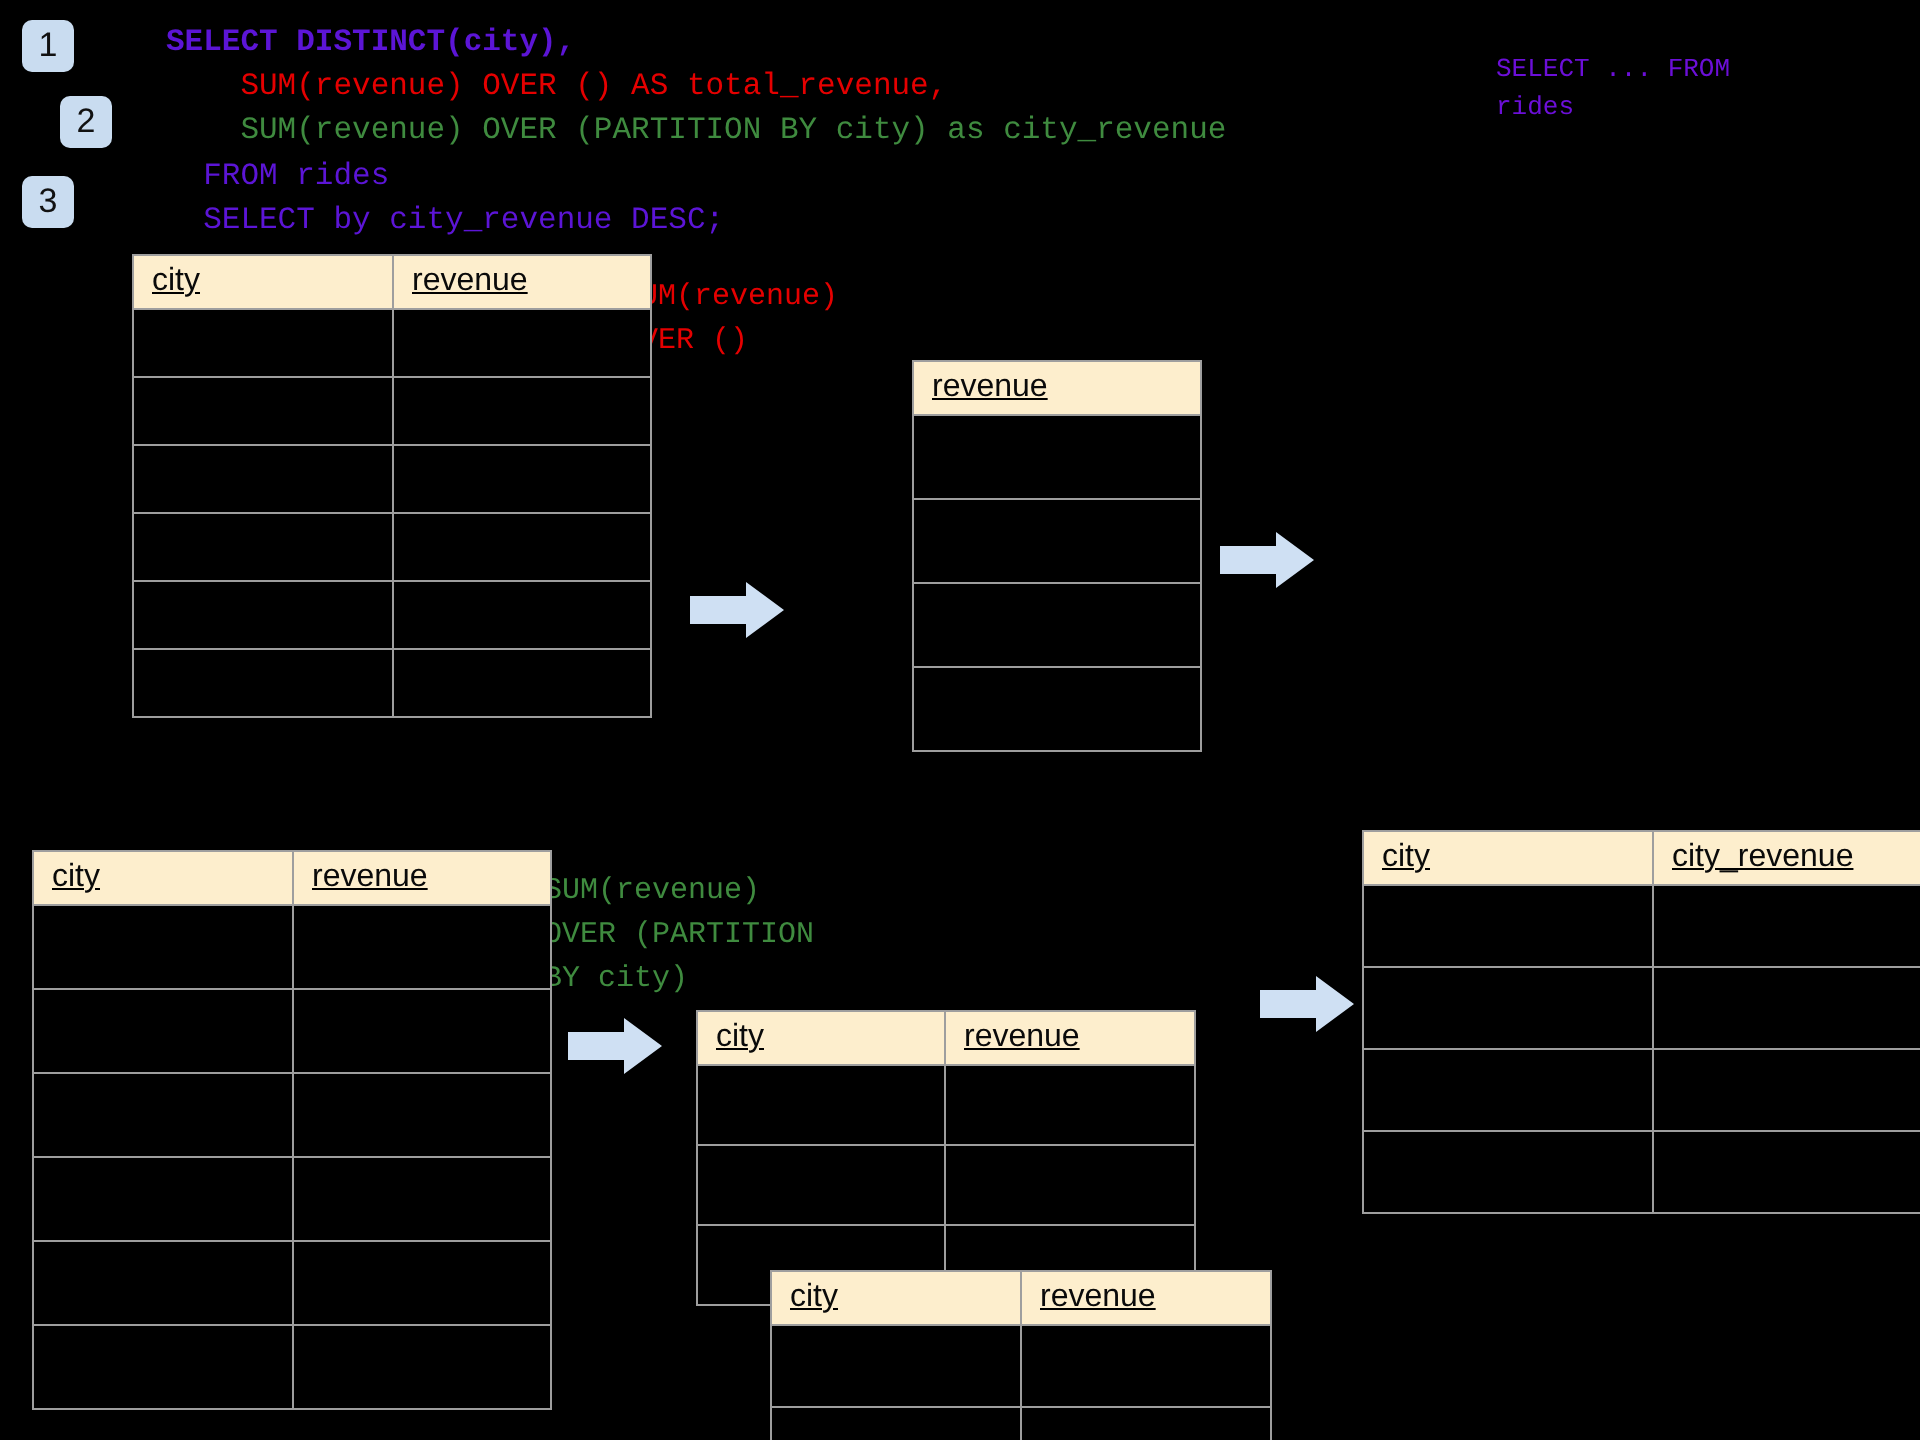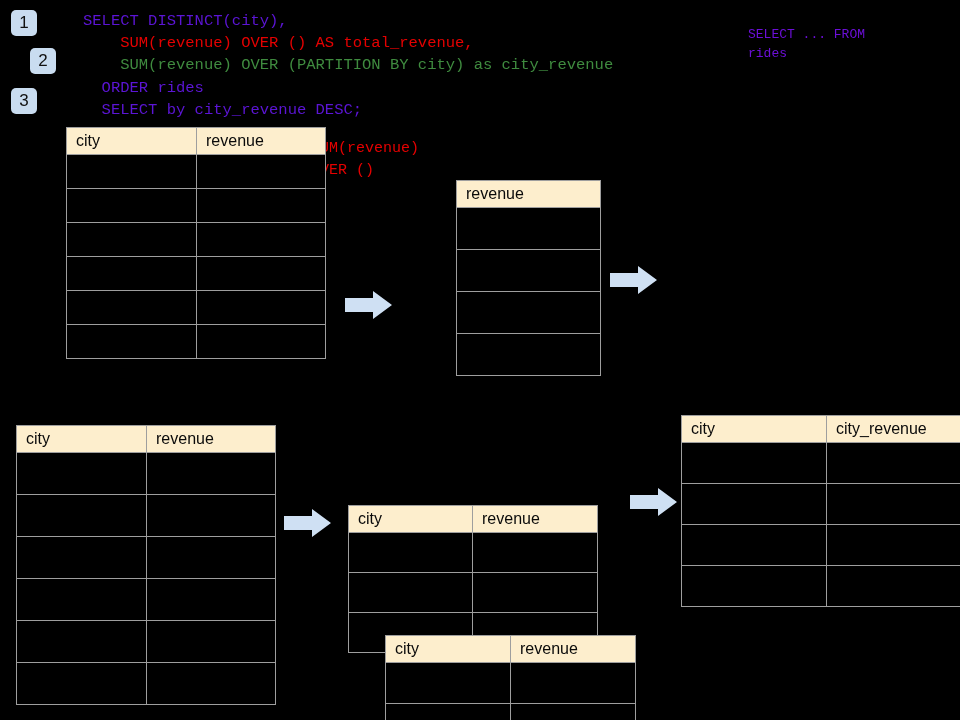--- a/index.html
+++ b/index.html
@@ -58,20 +58,21 @@
     white-space: pre;
     color: #6c0fd8;
   }
 
   
   .tbl {
     position: absolute;
     border-collapse: collapse;
     table-layout: fixed;
     background: #000000;
+    text-decoration: underline;
   }
   .tbl th, .tbl td {
     border: 1px solid #9e9e9e;
     padding: 0;
     margin: 0;
   }
   .tbl th {
     background: #fdeecd;
     color: #0a0a0a;
     font-family: "Liberation Sans", sans-serif;
@@ -92,32 +93,35 @@
 </style>
 </head>
 <body>
 
 <div id="stage">
 
   <div class="badge" style="left:11px; top:10px;">1</div>
   <div class="badge" style="left:30px; top:48px;">2</div>
   <div class="badge" style="left:11px; top:88px;">3</div>
 
-  <div class="code c-purple" style="left:83px; top:11px;">SELECT DISTINCT(city),</div>
+  <div class="code c-purple" style="left:83px; top:11px;font-weight:bold;">SELECT DISTINCT(city),</div>
   <div class="code c-green" style="left:83px; top:55px;">    SUM(revenue) OVER (PARTITION BY city) as city_revenue</div>
   <div class="code c-red" style="left:83px; top:33px;">    SUM(revenue) OVER () AS total_revenue,</div>
-  <div class="code c-purple" style="left:83px; top:78px;">  ORDER rides</div>
+  <div class="code c-purple" style="left:83px; top:78px;">  FROM rides</div>
   <div class="code c-purple" style="left:83px; top:100px;">  SELECT by city_revenue DESC;</div>
 
   <div class="note-small" style="left:748px; top:25px;">SELECT ... FROM
 rides</div>
 
   <div class="note c-red" style="left:311px; top:138px;">SUM(revenue)
 OVER ()</div>
 
+  <div class="note c-green" style="left:272px; top:435px;">SUM(revenue)
+OVER (PARTITION
+BY city)</div>
 
   <table class="tbl" style="left:66px; top:127px; width:239px;">
     <thead>
       <tr>
         <th style="width:120px;">city</th>
         <th style="width:119px;">revenue</th>
       </tr>
     </thead>
     <tbody>
       <tr>

